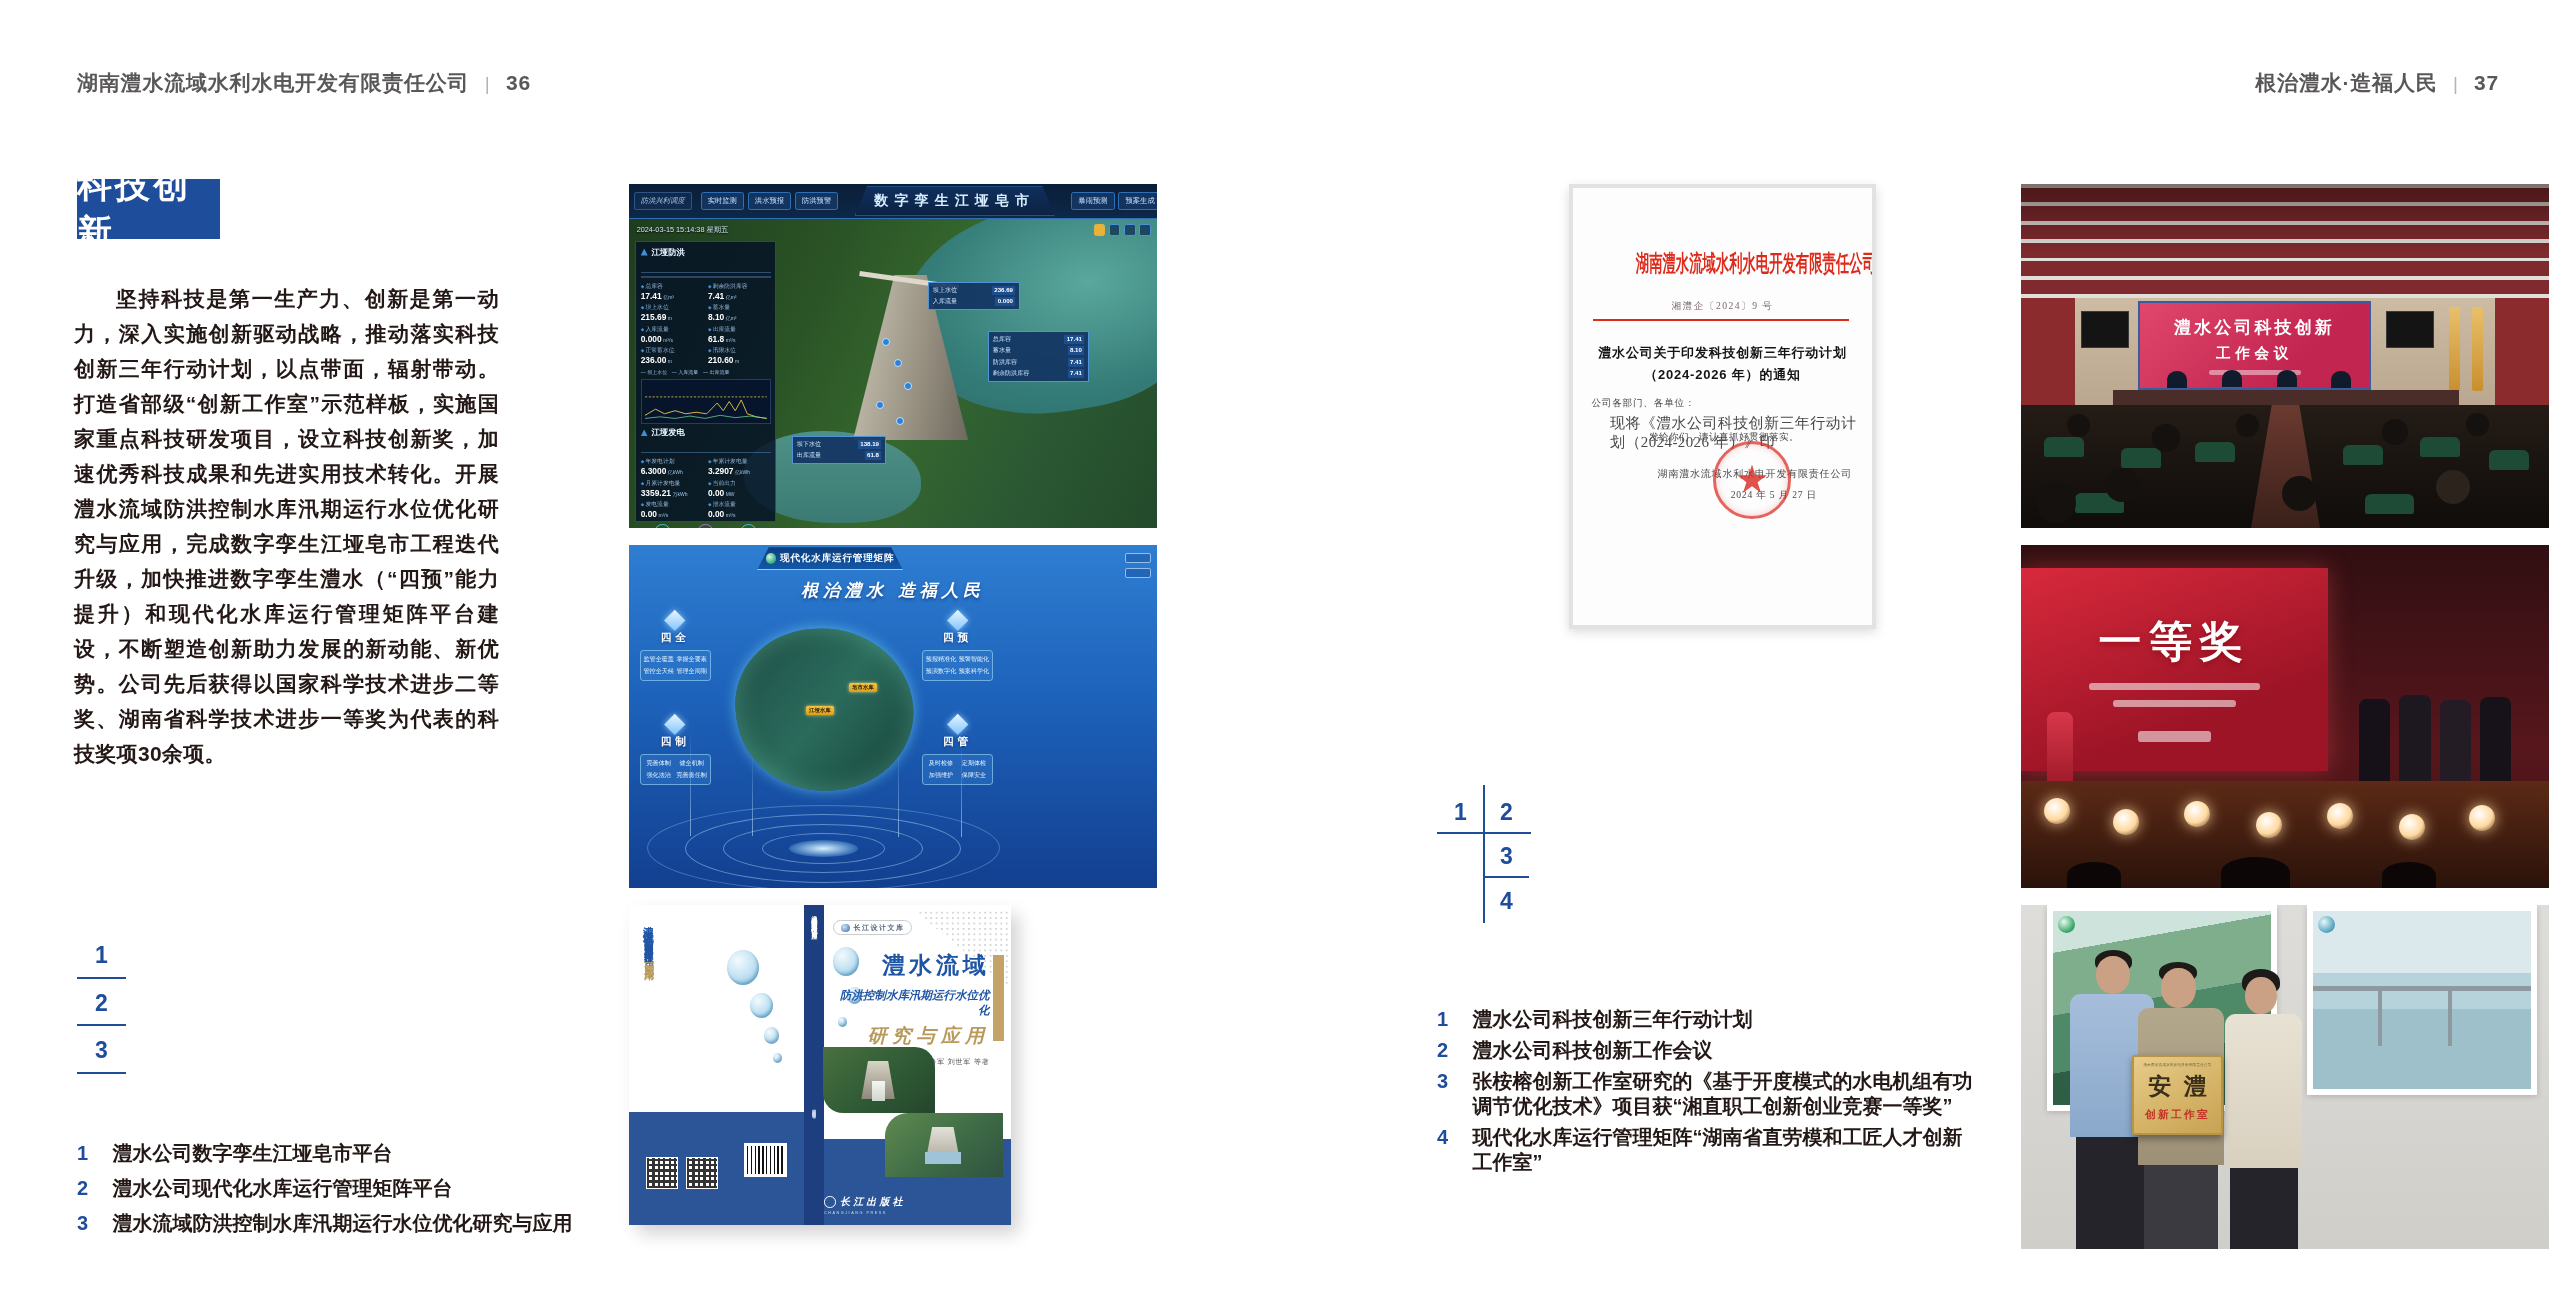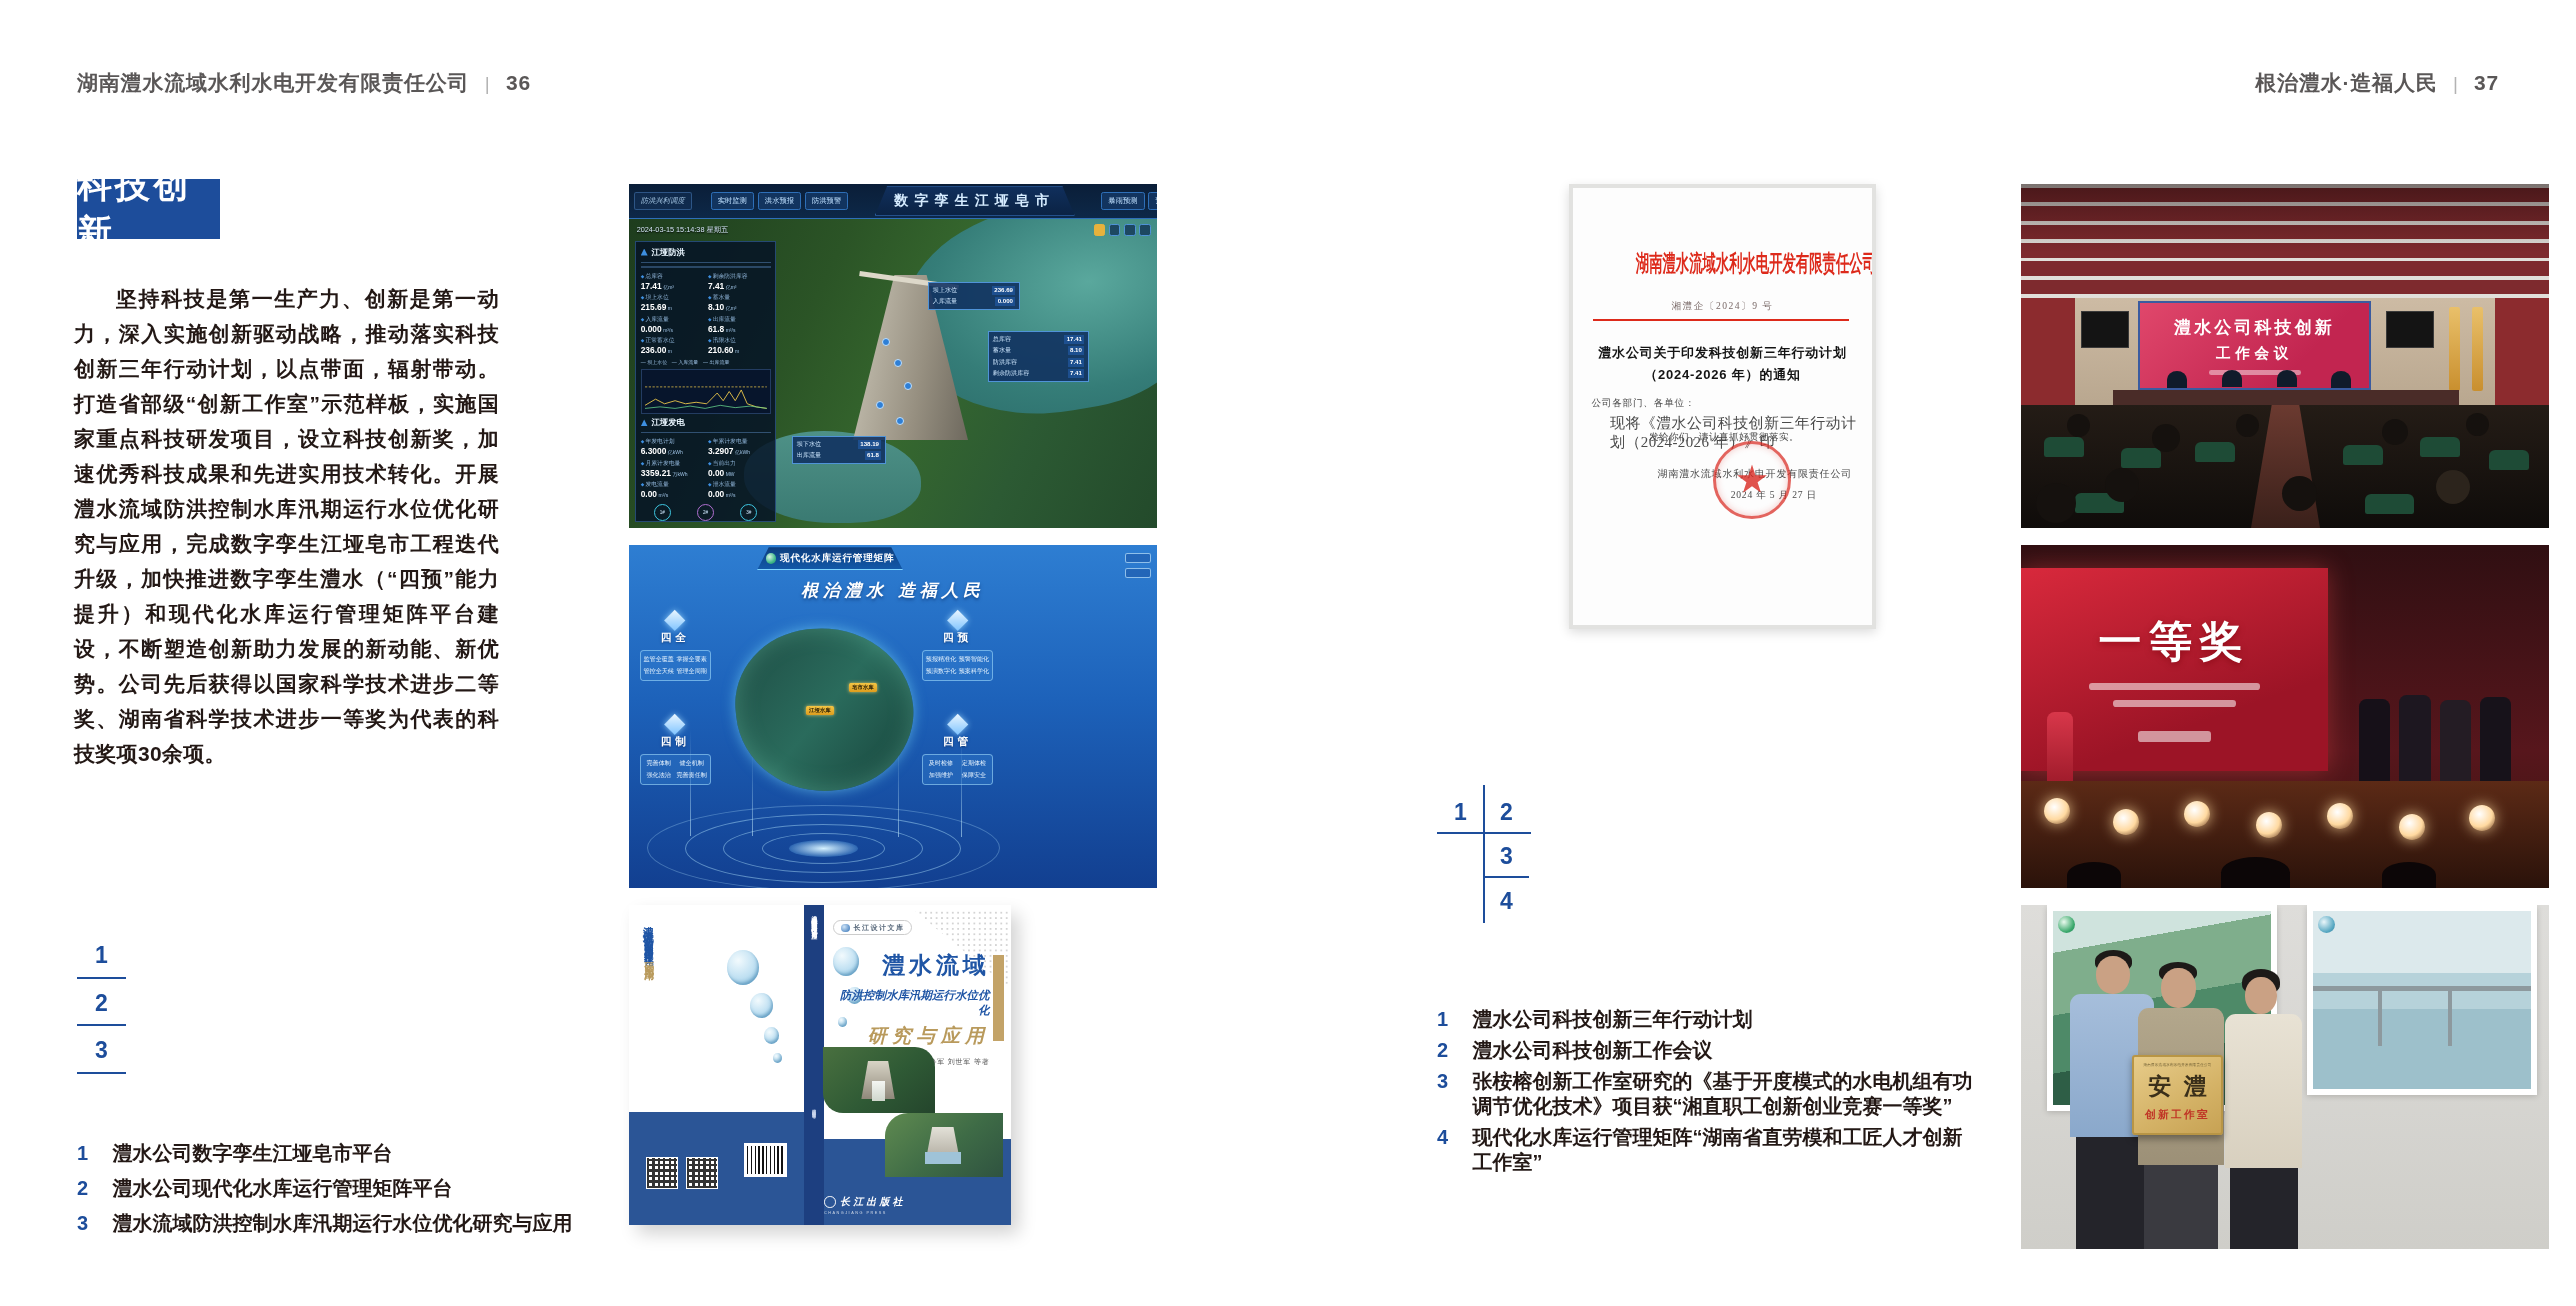--- a/index.html
+++ b/index.html
@@ -50,30 +50,30 @@
 #img-conf{left:2021px;top:184px;width:528px;height:344px;background:#201612;}
 #img-award{left:2021px;top:545px;width:528px;height:343px;background:#1a0d0e;}
 #img-plaque{left:2021px;top:905px;width:528px;height:344px;background:#d9d8d4;}
 
 
 .dash-bg{position:absolute;inset:0;background:linear-gradient(115deg,#1d3b1d 0%,#2b5426 35%,#36682e 55%,#2c5a33 75%,#234a2b 100%);}
 .dash-water{position:absolute;right:-38px;top:21.5px;width:292px;height:207px;background:radial-gradient(ellipse at 65% 40%,#5aa89d,#357d78 60%,#2a6a68);border-radius:55% 25% 45% 60%;transform:rotate(-10deg);}
 .dash-pond{position:absolute;left:115px;bottom:4.6px;width:177px;height:92px;background:linear-gradient(#4e9187,#3a7a72);border-radius:45% 55% 40% 50%;}
 .dash-dam{position:absolute;left:224px;top:91px;width:115px;height:165px;background:linear-gradient(100deg,#cbc6b7,#968f80 60%,#6e695e);clip-path:polygon(36% 0,64% 0,100% 100%,0 100%);}
 .dash-crest{position:absolute;left:230px;top:94px;width:100px;height:5.4px;background:#ddd8c9;transform:rotate(8deg);}
-.dash-top{position:absolute;left:0;top:0;right:0;height:35px;background:linear-gradient(#0a1e38,#0d2848);border-bottom:1.5px solid #2e6fb8;display:flex;align-items:center;gap:19px;padding:0 4.6px;z-index:5;}
+.dash-top{position:absolute;left:0;top:0;right:0;height:35px;background:linear-gradient(#0a1e38,#0d2848);border-bottom:1.5px solid #2e6fb8;display:flex;align-items:center;gap:9px;padding:0 4.6px;z-index:5;}
 .dash-title{margin:0 7.7px;padding:4.6px 18.4px;font-size:14px;font-weight:700;letter-spacing:6.1px;color:#d6ecff;background:linear-gradient(#102f5c,#0b2344);border:0.8px solid #3a7bd0;clip-path:polygon(6% 0,94% 0,100% 100%,0 100%);white-space:nowrap;}
 .dash-tab{font-size:7.3px;padding:3.1px 6.1px;background:#12345f;border:0.8px solid #2e6fb8;color:#bfe0ff;border-radius:2.3px;white-space:nowrap;}
 .dash-corner{font-size:7.3px;padding:3.1px 6.1px;color:#9fc0de;font-style:italic;border:0.8px solid rgba(90,150,220,.4);background:rgba(20,50,90,.5);border-radius:2.3px;white-space:nowrap;}
 .dash-time{position:absolute;left:7.7px;top:41px;font-size:7.3px;color:#d5e6f6;z-index:5;text-shadow:0 0.8px 1.5px #000;}
 .dash-icons{position:absolute;right:6.1px;top:40px;display:flex;gap:3.8px;z-index:5;}
 .dash-icons .ic{width:11.5px;height:11.5px;border-radius:2.3px;border:0.8px solid #4f93d8;background:rgba(12,40,80,.7);}
 .dash-icons .ic.warn{background:#e7b23c;border-color:#e7b23c;}
 .dash-panel{position:absolute;left:6.1px;top:57px;width:141px;bottom:6.1px;background:rgba(5,18,38,.84);border:0.8px solid rgba(70,130,210,.45);padding:4.6px;color:#d8ecff;display:flex;flex-direction:column;gap:3.8px;z-index:4;}
-.p-title{display:flex;align-items:center;gap:3.8px;font-size:8.4px;font-weight:700;color:#eaf6ff;border-bottom:0.8px solid rgba(120,180,255,.35);padding-bottom:4px;}
+.p-title{display:flex;align-items:center;gap:3.8px;font-size:8.4px;font-weight:700;color:#eaf6ff;border-bottom:0.8px solid rgba(120,180,255,.35);padding-bottom:14px;}
 .p-title .tri{width:7px;height:7px;background:#3e8fe0;clip-path:polygon(0 100%,50% 0,100% 100%);}
 .p-thumb{height:54px;border:0.8px solid rgba(120,180,255,.3);background:linear-gradient(120deg,#2c5428,#3a7033 60%,#2e5c2e);position:relative;}
 .p-thumb .mini-dam{position:absolute;left:42%;top:18%;width:20%;height:64%;background:linear-gradient(#cfcabb,#8b8577);clip-path:polygon(30% 0,70% 0,100% 100%,0 100%);}
 .p-grid{display:grid;grid-template-columns:1fr 1fr;gap:2.3px 4.6px;}
 .stat .sl{font-size:5.8px;color:#8fb4d8;white-space:nowrap;}
 .stat .sl::before{content:"◆ ";color:#3e8fe0;font-size:4.6px;}
 .stat .sv{font-size:8.4px;font-weight:700;color:#fff;white-space:nowrap;}
 .stat .su{font-size:5px;color:#9fc3e5;font-weight:400;margin-left:1.5px;}
 .p-chart{height:45px;background:#07152c;border:0.8px solid rgba(120,180,255,.25);position:relative;}
 .p-legend{display:flex;gap:4.6px;font-size:5px;color:#9fc3e5;}

